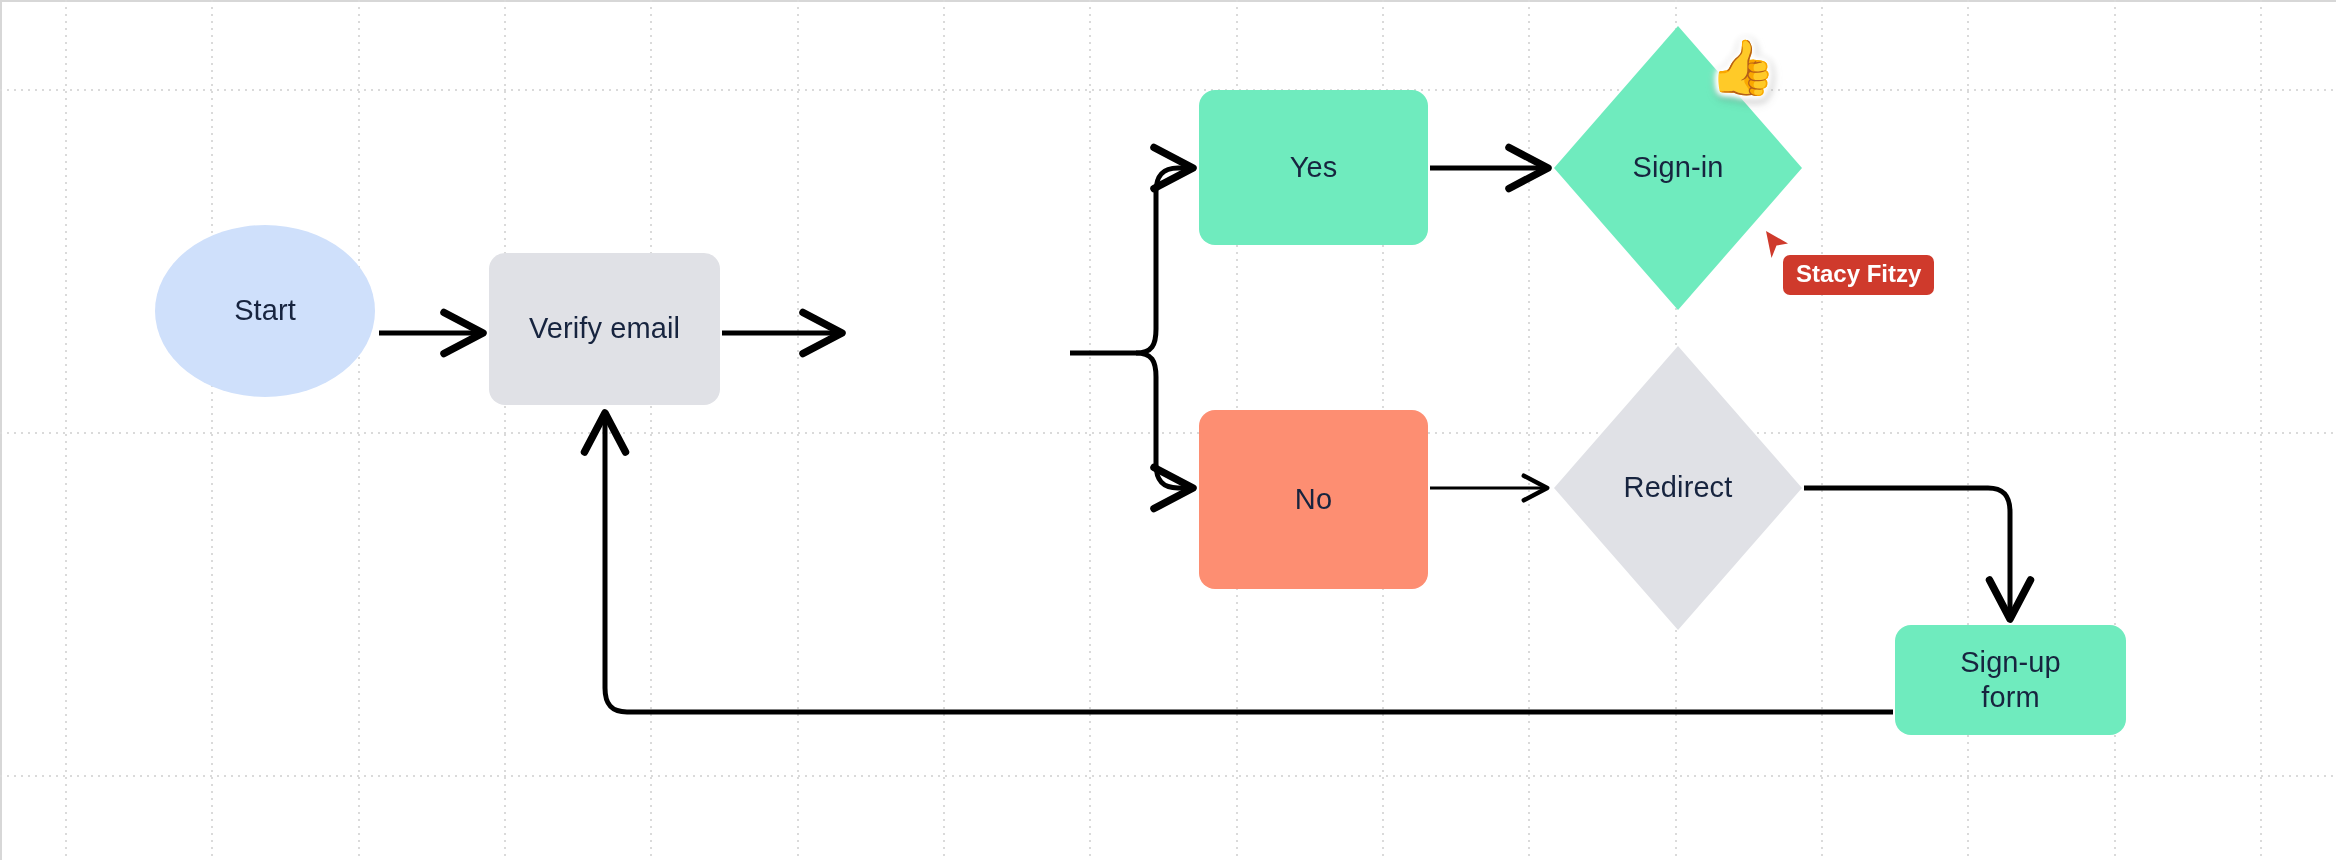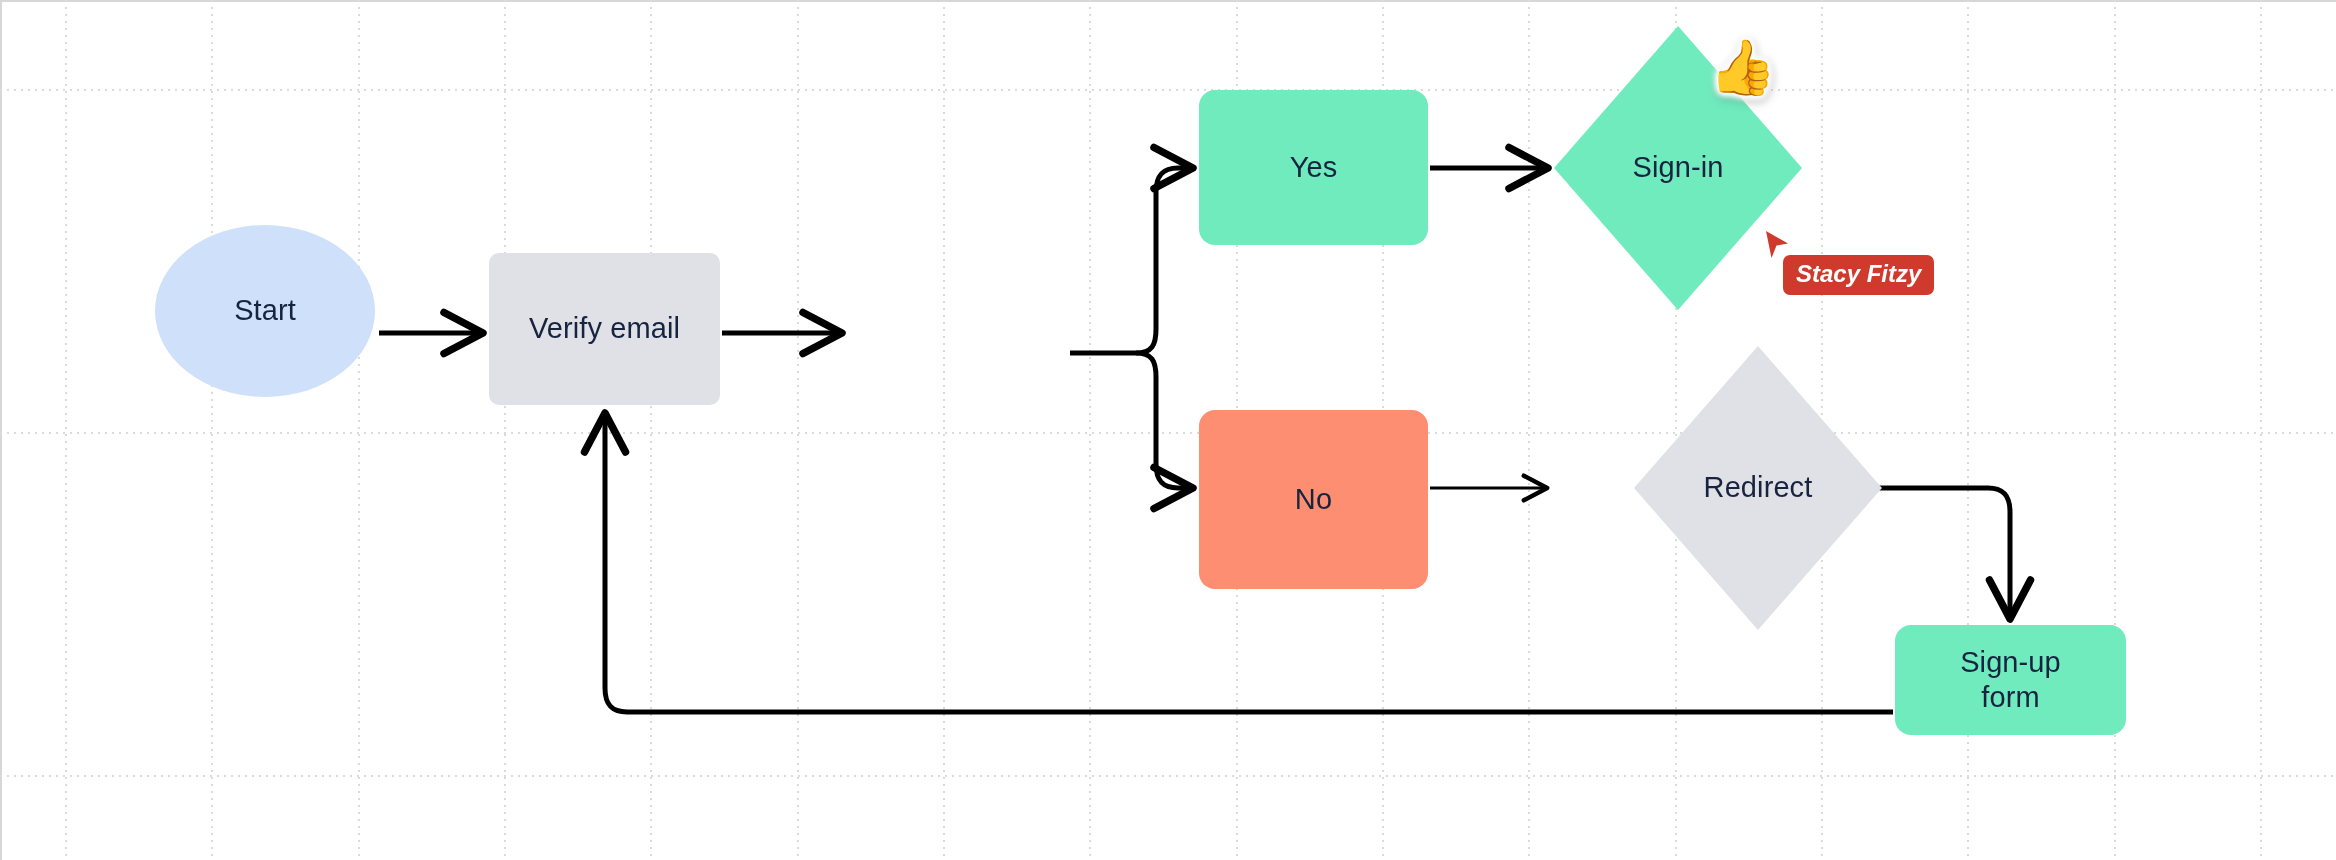--- a/index.html
+++ b/index.html
@@ -165,58 +165,58 @@
       <path d="M1804,488 L1988,488 C2004,488 2010,496 2010,512 L2010,617" marker-end="url(#arrowhead)"></path>
 
       <path d="M1893,712 L627,712 C611,712 605,704 605,688 L605,415" marker-end="url(#arrowhead)"></path>
     </g>
   </svg>
 
   <div class="node node-ellipse" style="left:155px; top:225px; width:220px; height:172px; background:#cfe0fb;">
     <span>Start</span>
   </div>
 
-  <div class="node node-rect" style="left:489px; top:253px; width:231px; height:152px; background:#e0e1e6;border-radius:10px;">
+  <div class="node node-rect" style="left:489px; top:253px; width:231px; height:152px; background:#e0e1e6;">
     <span>Verify email</span>
   </div>
 
 
   <div class="node node-rect" style="left:1199px; top:90px; width:229px; height:155px; background:#6febbe;">
     <span>Yes</span>
   </div>
 
   <div class="node node-rect" style="left:1199px; top:410px; width:229px; height:179px; background:#fd8e72;">
     <span>No</span>
   </div>
 
   <div class="node node-diamond" style="left:1554px; top:26px; width:248px; height:284px;text-align:right;">
     <svg class="diamond-shape" viewBox="0 0 248 284" preserveAspectRatio="none" xmlns="http://www.w3.org/2000/svg">
       <polygon points="124,0 248,142 124,284 0,142" fill="#6febbe"></polygon>
     </svg>
     <span class="diamond-label">Sign-in</span>
   </div>
 
-  <div class="node node-diamond" style="left:1634px; top:346px; width:248px; height:284px;">
+  <div class="node node-diamond" style="left:1554px; top:346px; width:248px; height:284px;">
     <svg class="diamond-shape" viewBox="0 0 248 284" preserveAspectRatio="none" xmlns="http://www.w3.org/2000/svg">
       <polygon points="124,0 248,142 124,284 0,142" fill="#e0e1e6"></polygon>
     </svg>
     <span class="diamond-label">Redirect</span>
   </div>
 
   <div class="node node-rect" style="left:1895px; top:625px; width:231px; height:110px; background:#6febbe;">
     <span>Sign-up
 form</span>
   </div>
 
   <div class="reaction" style="left:1706px; top:30px;">
     <span>👍</span>
   </div>
 
   <div class="cursor-group" style="left:1764px; top:230px;">
     <svg class="cursor-arrow" viewBox="0 0 26 30" xmlns="http://www.w3.org/2000/svg">
       <path d="M2,1 L24,13.5 L12.5,15.5 L7.5,28 Z" fill="#cf3a2c"></path>
     </svg>
-    <div class="cursor-label" style="background:#cf3a2c;font-style:italic;">
+    <div class="cursor-label" style="background:#cf3a2c;">
       <span>Stacy Fitzy</span>
     </div>
   </div>
 
 </div>
 
 </body></html>

